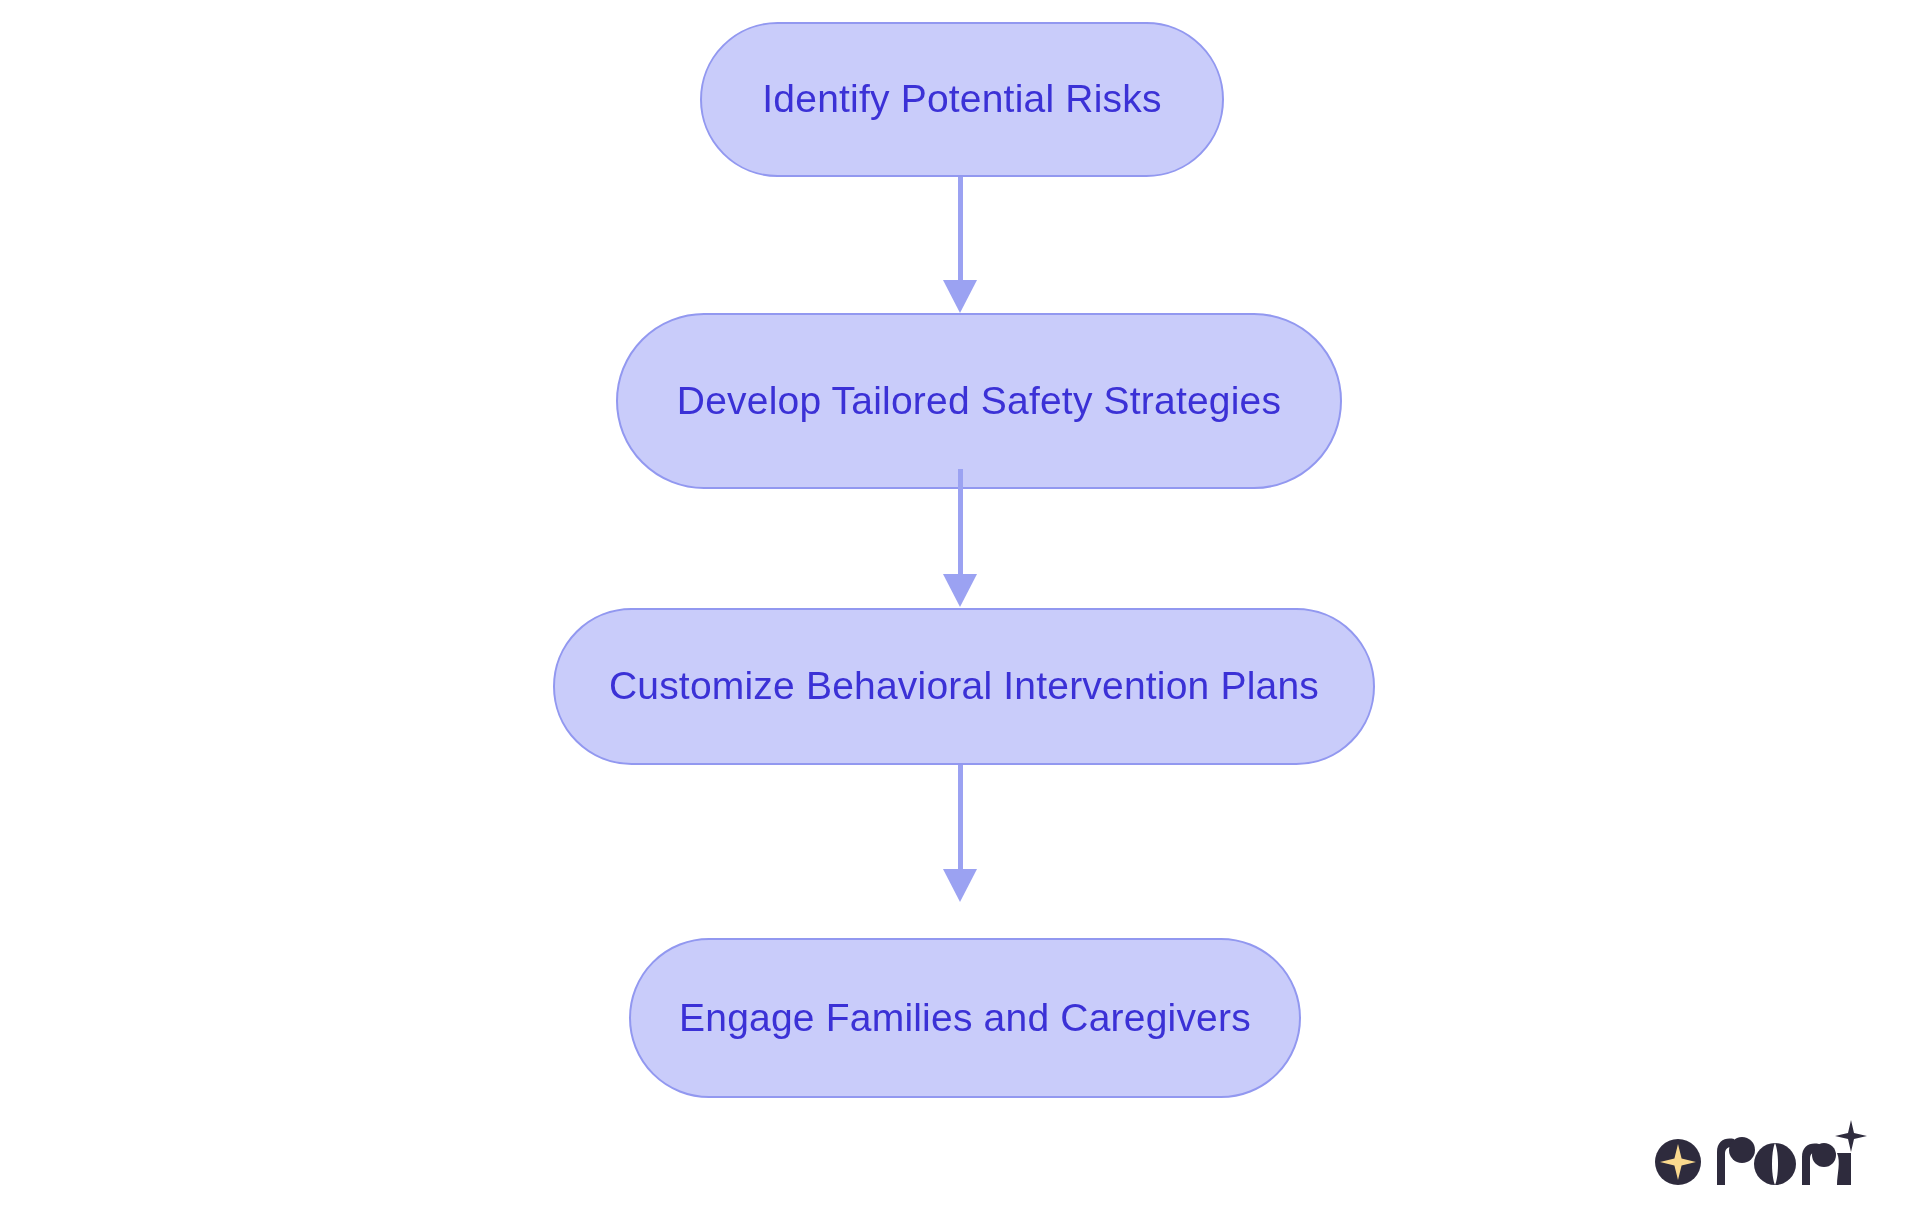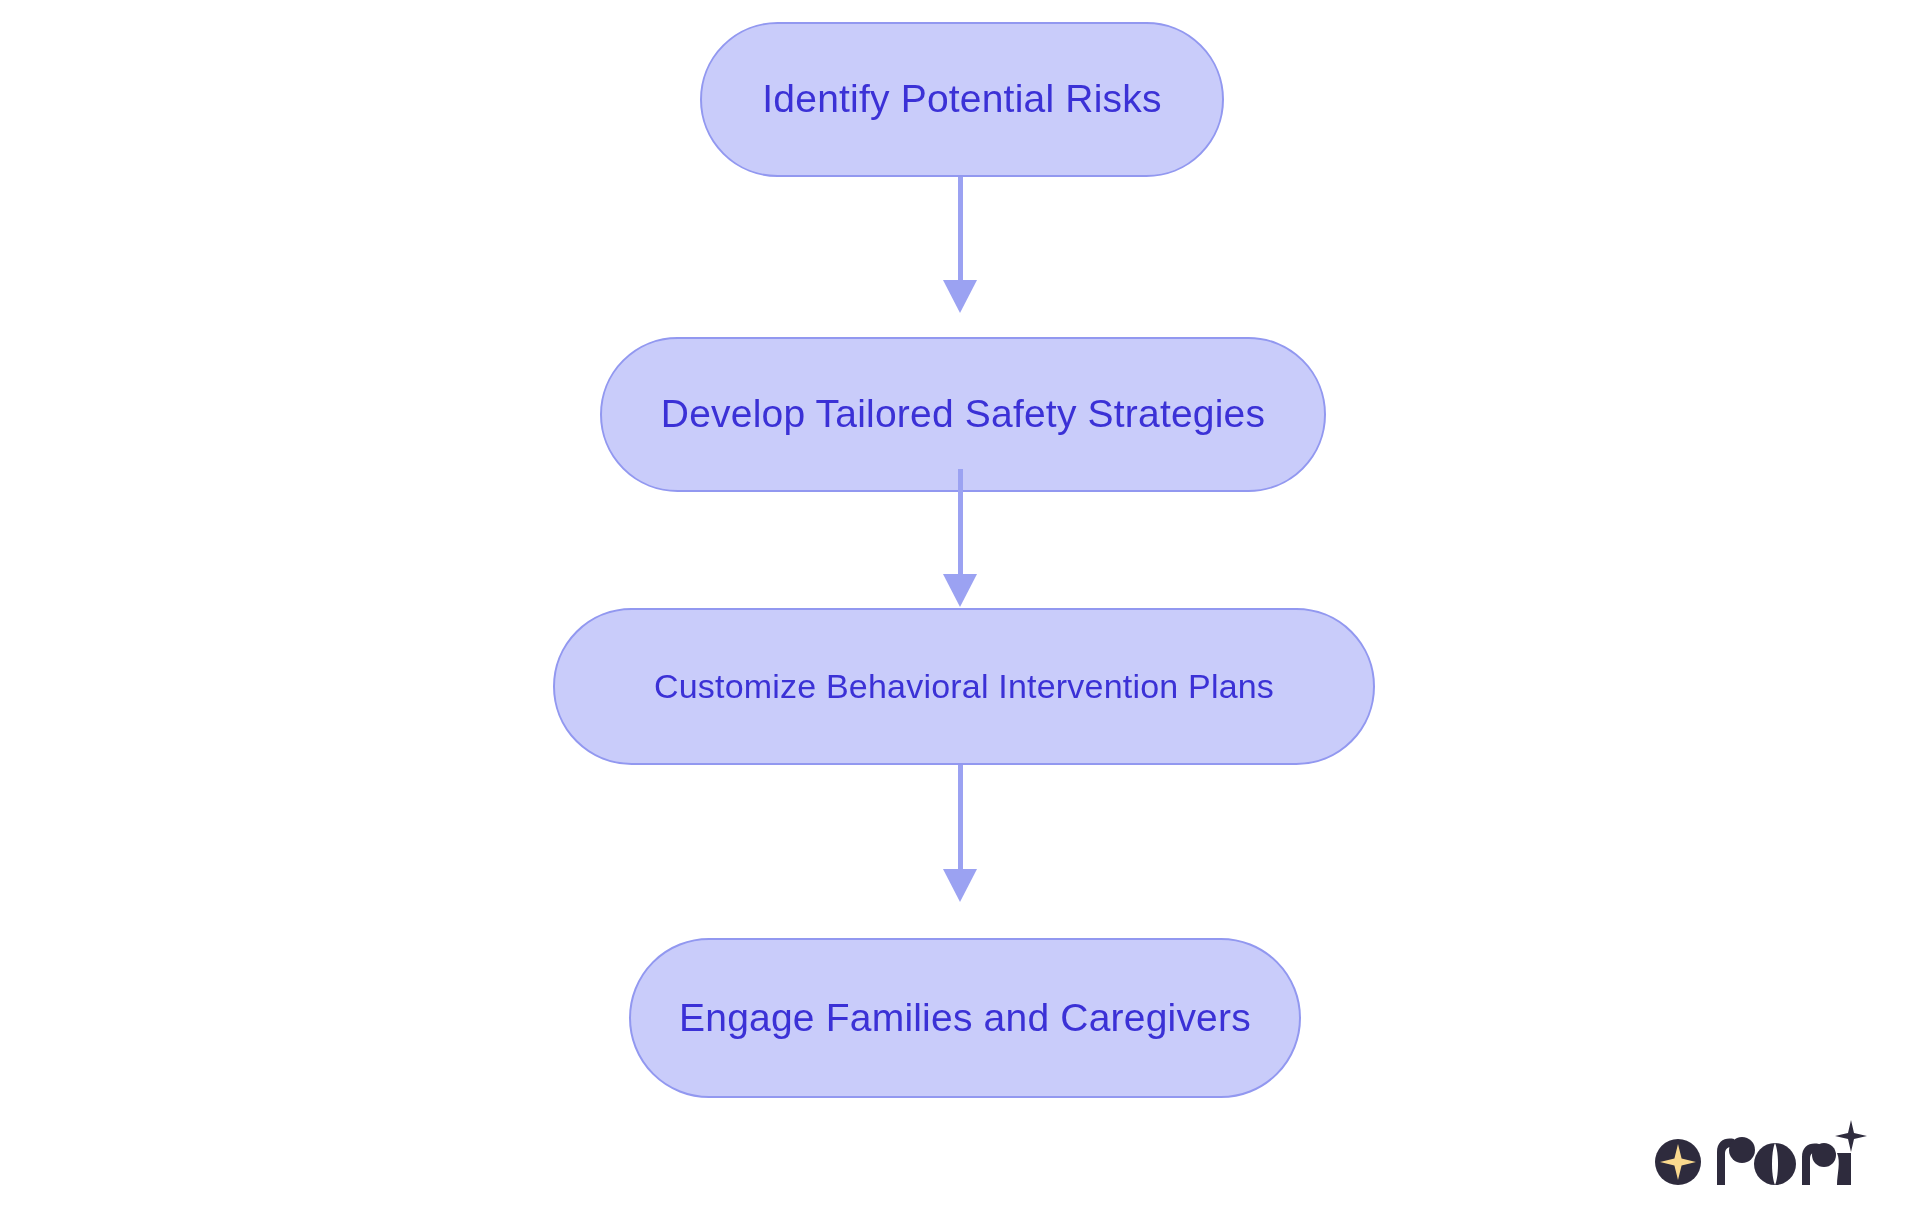--- a/index.html
+++ b/index.html
@@ -43,25 +43,25 @@
     user-select: none;
   }
   .node-label {
     font-weight: 400;
     color: #3b31d6;
   }
   
   #node-1 { left: 700px;  top: 22px;   width: 524px; height: 155px; }
   #node-1 .node-label { font-size: 39px; }
 
-  #node-2 { left: 600px;  top: 313px;  width: 726px; height: 155px; margin-top: 24px; }
+  #node-2 { left: 616px;  top: 313px;  width: 726px; height: 176px; }
   #node-2 .node-label { font-size: 39px; }
 
   #node-3 { left: 553px;  top: 608px;  width: 822px; height: 157px; }
-  #node-3 .node-label { font-size: 34px; }
+  #node-3 .node-label { font-size: 39px; }
 
   #node-4 { left: 629px;  top: 903px;  width: 672px; height: 160px; margin-top: 35px; }
   #node-4 .node-label { font-size: 39px; }
 
   
   .connector {
     position: absolute;
     width: 40px;
     left: 940px;
   }

